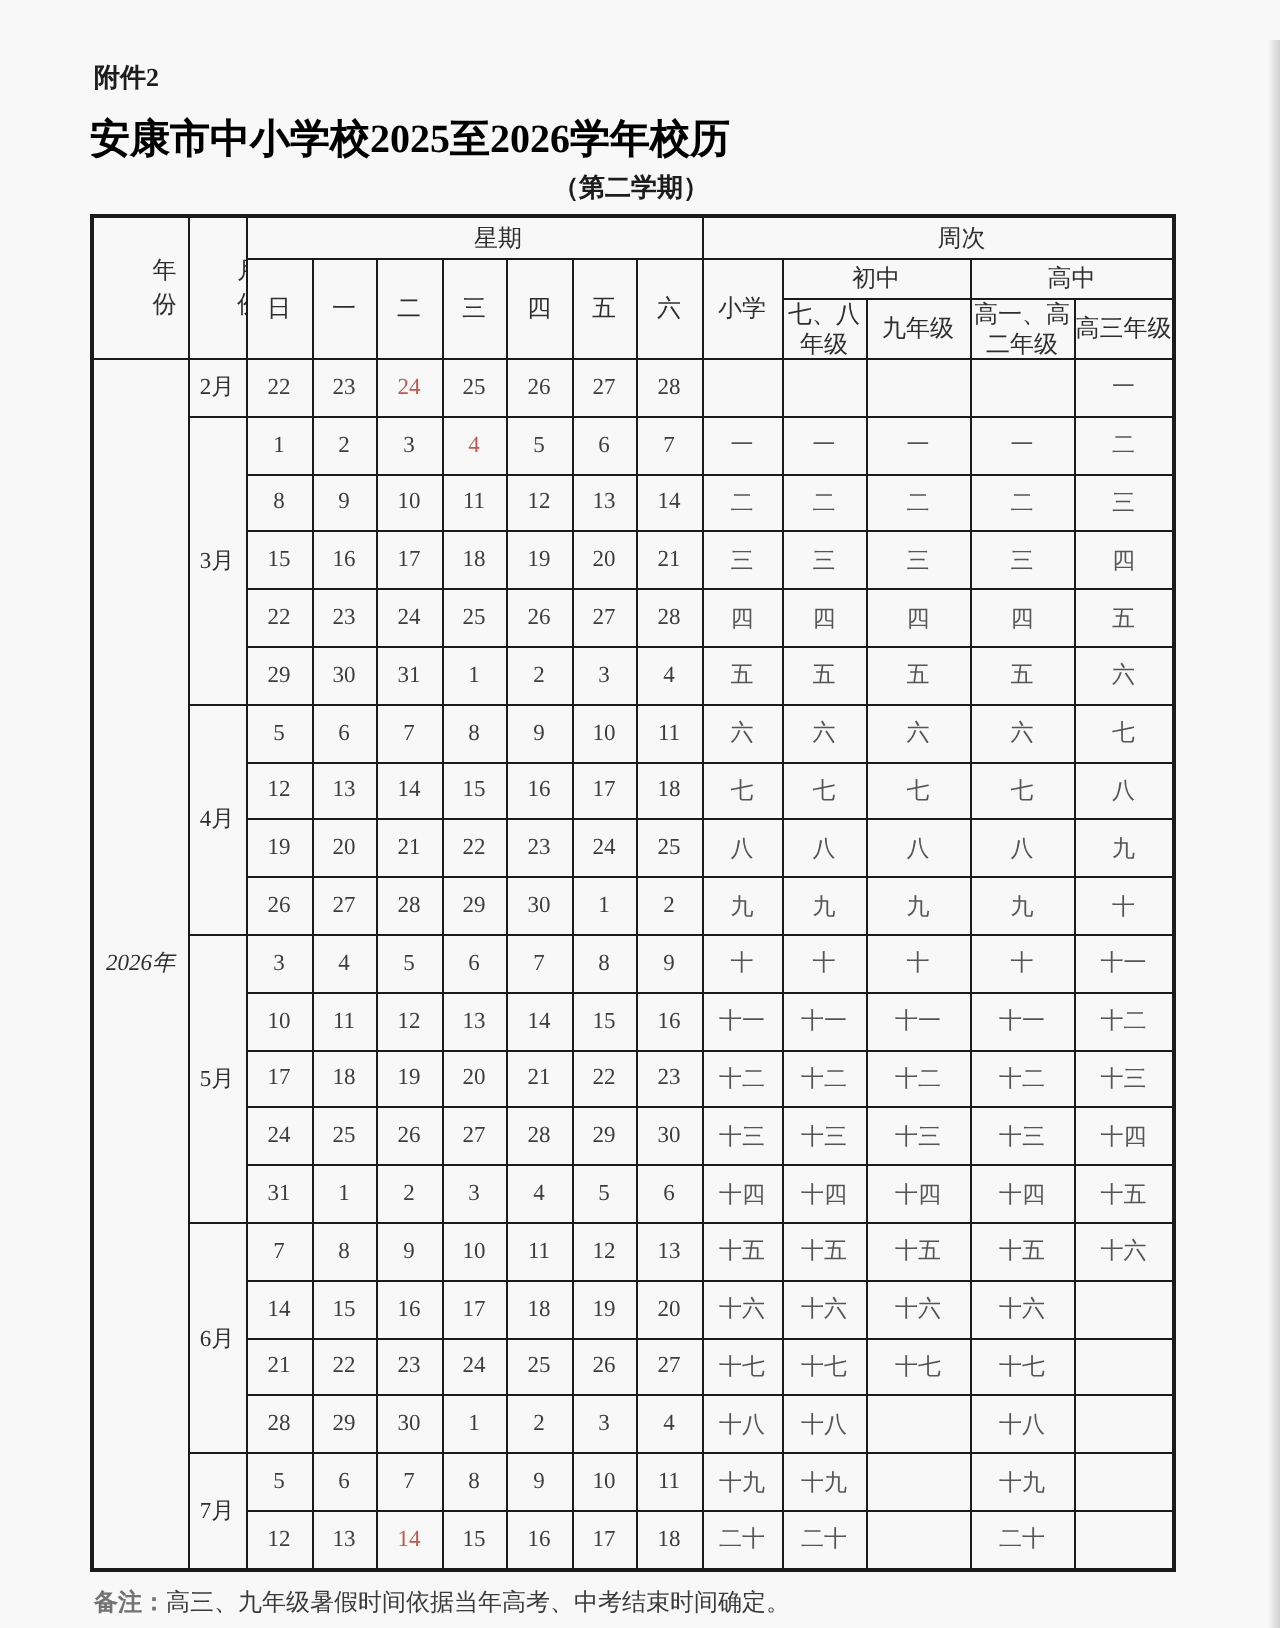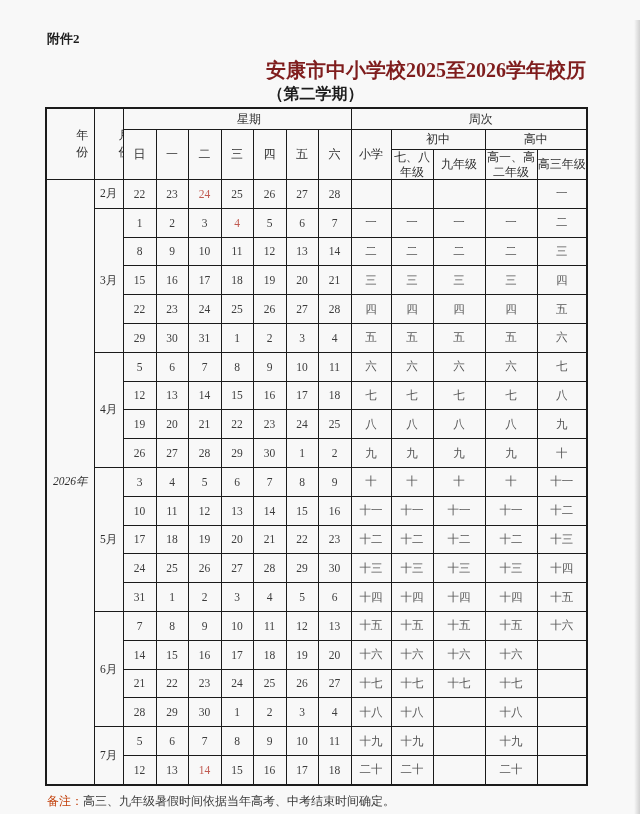--- a/index.html
+++ b/index.html
@@ -24,31 +24,31 @@
     margin-left: 47px;
     font-size: 13px;
     font-weight: bold;
     color: #1d1d1d;
     height: 19px;
     line-height: 19px;
   }
   .title {
     margin: 9px 0 0 45px;
     width: 541px;
-    text-align: right;
+    text-align: left;
     font-size: 20px;
     font-weight: bold;
-    color: #7f1d1d;
+    color: #000000;
     line-height: 26px;
   }
   .subtitle {
     margin: 2px 0 0 45px;
     width: 541px;
     text-align: center;
-    font-size: 16px;
+    font-size: 13px;
     font-weight: bold;
     color: #1d1d1d;
     line-height: 17px;
   }
   table.calendar {
     margin: 5px 0 0 45px;
     border-collapse: collapse;
     table-layout: fixed;
     width: 541px;
     border: 2px solid #1b1b1b;
@@ -73,21 +73,21 @@
   .month-cell { font-size: 12px; color: #2e2e2e; }
   .day-cell   { color: #3d3d3d; }
   .day-cell.red { color: var(--highlight-red, #c05a50); }
   .week-cell  { color: #555; }
   .note {
     margin: 7px 0 0 47px;
     font-size: 12px;
     color: #3a3a3a;
     line-height: 16px;
   }
-  .note .note-label { font-weight: normal; color: #c2410c; }
+  .note .note-label { font-weight: bold; color: #737373; }
 </style>
 </head>
 <body>
 
 <div class="page">
 
   <div class="attachment">附件2</div>
   <div class="title">安康市中小学校2025至2026学年校历</div>
   <div class="subtitle">（第二学期）</div>
 

